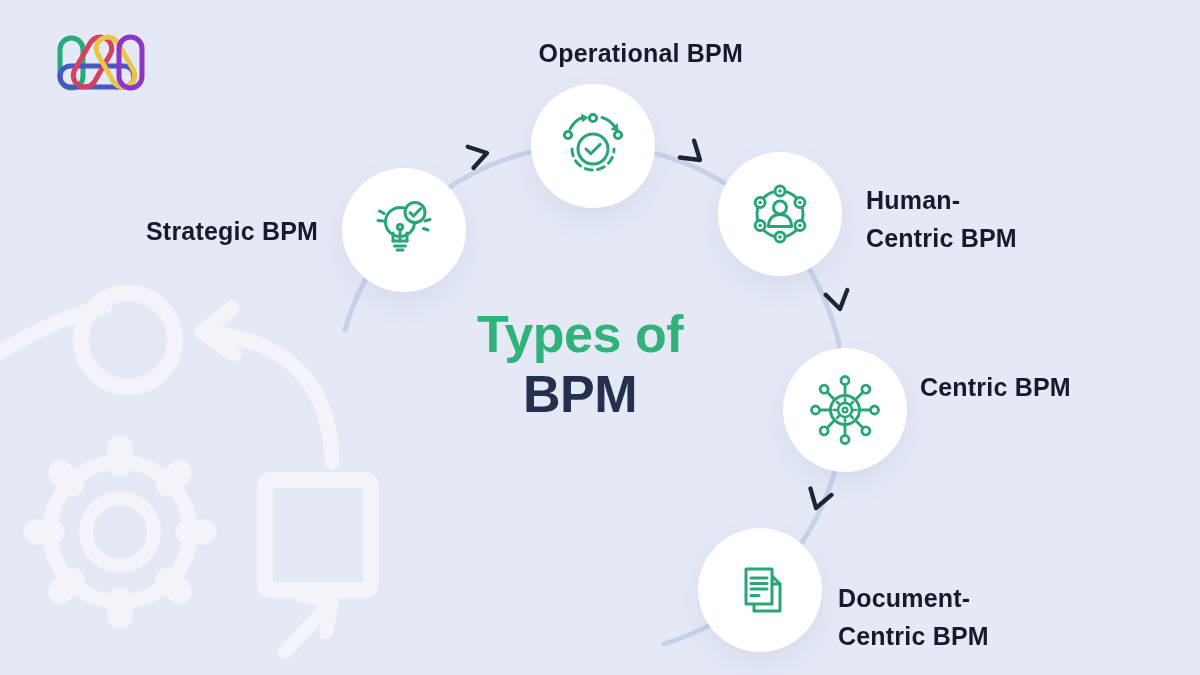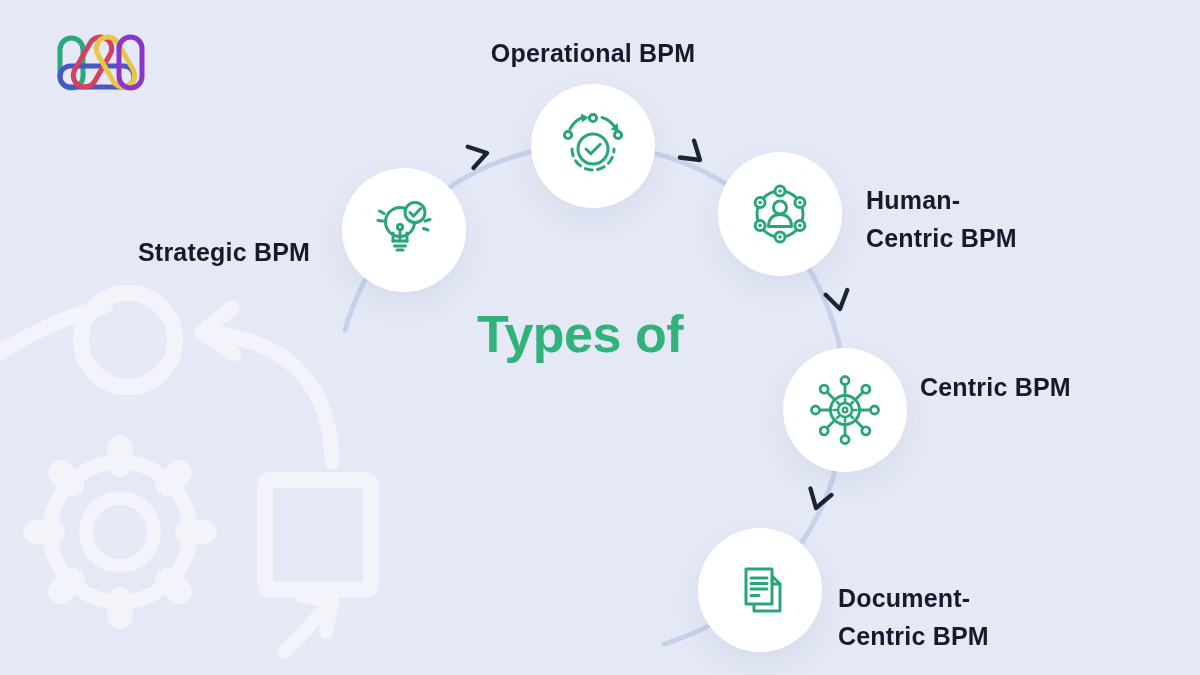--- a/index.html
+++ b/index.html
@@ -14,21 +14,21 @@
     position:absolute; width:124px; height:124px; border-radius:50%;
     background:var(--node-bg,#fff);
     box-shadow:0 12px 28px rgba(90,110,170,0.10);
     display:flex; align-items:center; justify-content:center;
   }
   .node-label{
     position:absolute; font-weight:700; font-size:25px; line-height:38px;
     color:var(--label-ink,#171a2c); letter-spacing:0.2px; white-space:nowrap;
   }
   .node-label div{white-space:nowrap;}
-  #label-operational{width:300px;text-align:center;}
+  #label-operational{width:300px;text-align:right;}
   #title{
     position:absolute; left:380px; top:292px; width:400px; text-align:center;
     font-weight:700; font-size:52px; line-height:60px; letter-spacing:-0.5px;
   }
   #title .t1{color:var(--title-green,#30b27a);margin-top:12px;}
   #title .t2{color:var(--title-navy,#25304f);}
   
   .g{stroke:var(--accent-green,#29a578);}
   .gf{fill:var(--accent-green,#29a578);}
   .arcline{stroke:var(--arc,#c8d1ea);}
@@ -201,35 +201,36 @@
     <svg width="76" height="76" viewBox="0 0 76 76">
       <g class="g" fill="none" stroke-width="3" stroke-linecap="round" stroke-linejoin="round">
         <path d="M 32,24 h 18 l 8,8 v 27 h -26 z"></path>
         <path d="M 50,24 v 8 h 8"></path>
         <path d="M 24,17 h 26 v 35 h -26 z" fill="#ffffff"></path>
         <path d="M 29,26 h 16 M 29,31.5 h 16 M 29,37 h 16 M 29,43.5 h 8"></path>
       </g>
     </svg>
   </div>
 
-  <div class="node-label" id="label-strategic" style="left:138px;top:212px;margin-top:21px;">
+  <div class="node-label" id="label-strategic" style="left:146px;top:212px;">
     <div>Strategic BPM</div>
   </div>
   <div class="node-label" id="label-operational" style="left:443px;top:34px;">
     <div>Operational BPM</div>
   </div>
   <div class="node-label" id="label-human" style="left:866px;top:181px;">
     <div>Human-</div>
     <div>Centric BPM</div>
   </div>
   <div class="node-label" id="label-integration" style="left:920px;top:368px;">
     <div>Centric BPM</div>
   </div>
   <div class="node-label" id="label-document" style="left:838px;top:554px;margin-top:25px;">
     <div>Document-</div>
     <div>Centric BPM</div>
   </div>
 
   <div id="title">
     <div class="t1">Types of</div>
+    <div class="t2">BPM</div>
   </div>
 
 </div>
 
 </body></html>

